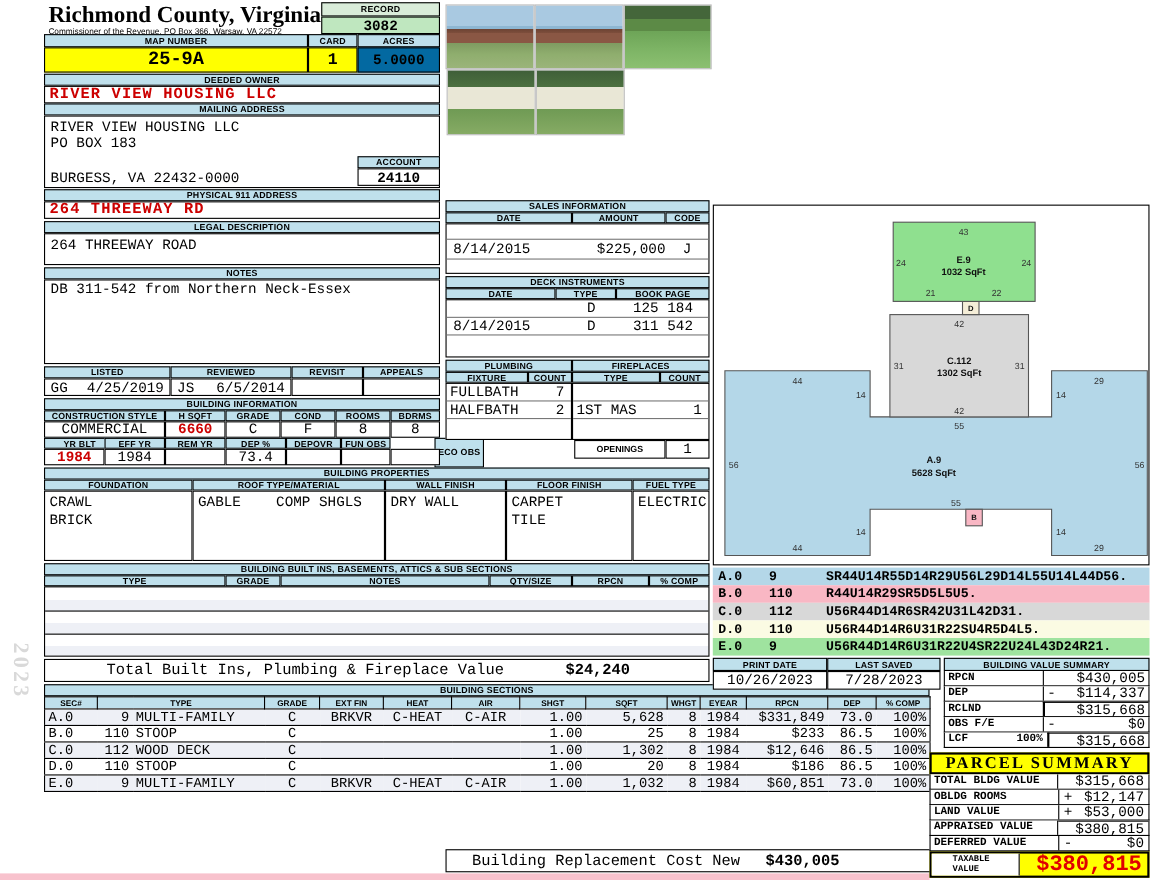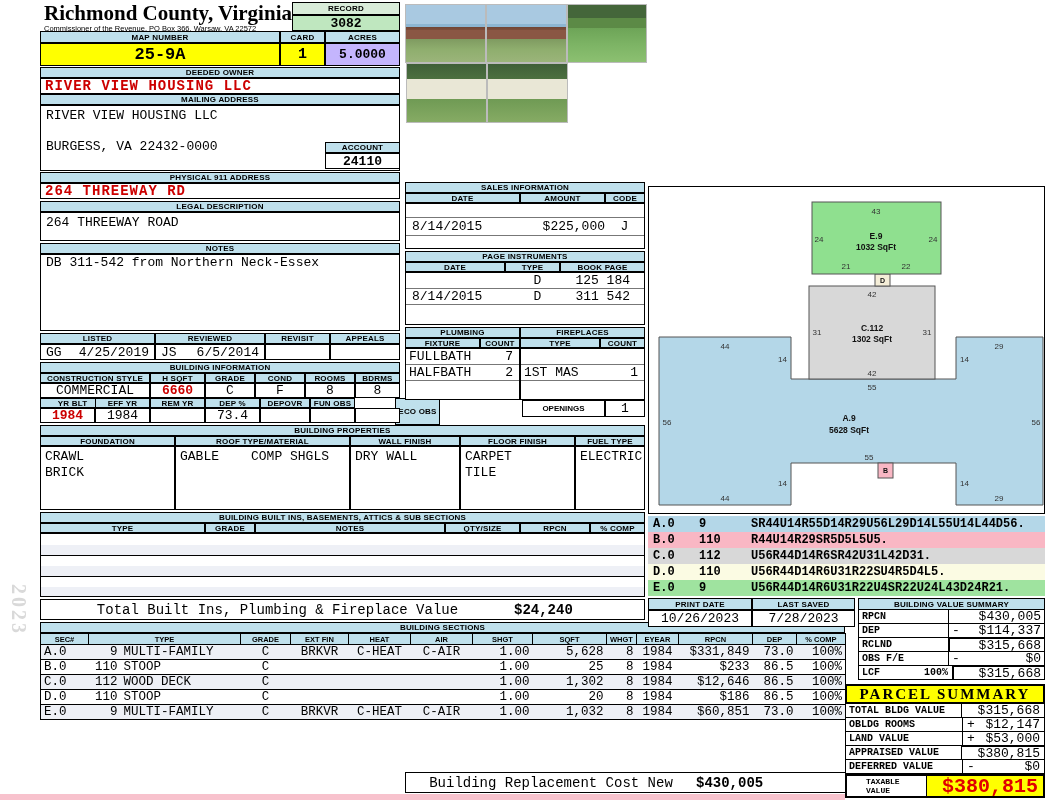--- a/index.html
+++ b/index.html
@@ -50,27 +50,28 @@
   <div class="abs" style="left:44px;top:1px;width:252px;height:24px;font:bold 21px 'Liberation Serif',serif;">Richmond County, Virginia</div>
   <div class="abs" style="left:44px;top:24px;width:252px;height:10px;font:7.5px 'Liberation Sans',sans-serif;">Commissioner of the Revenue, PO Box 366, Warsaw, VA 22572</div>
   <div class="abs sh" style="left:292px;top:2px;width:108px;height:13px;background:#d9ecd9;">RECORD</div>
   <div class="abs ctr m b" style="left:292px;top:15px;width:108px;height:16px;background:#bfe7bf;border:1px solid #000;">3082</div>
 
   <div class="abs sh" style="left:40px;top:31px;width:240px;height:12px;">MAP NUMBER</div>
   <div class="abs sh" style="left:280px;top:31px;width:45px;height:12px;">CARD</div>
   <div class="abs sh" style="left:325px;top:31px;width:75px;height:12px;">ACRES</div>
   <div class="abs ctr b" style="left:40px;top:43px;width:240px;height:23px;background:#ffff00;border:1px solid #000;font:bold 17px 'Liberation Mono',monospace;">25-9A</div>
   <div class="abs ctr b" style="left:280px;top:43px;width:45px;height:23px;background:#ffff00;border:1px solid #000;font:bold 15px 'Liberation Mono',monospace;">1</div>
-  <div class="abs ctr m b" style="left:325px;top:43px;width:75px;height:23px;background:#c4b5fd;border:1px solid #000;">5.0000</div>
+  <div class="abs ctr m b" style="left:325px;top:43px;width:75px;height:23px;background:#0369a1;border:1px solid #000;">5.0000</div>
 
   <div class="abs sh" style="left:40px;top:67px;width:360px;height:11px;">DEEDED OWNER</div>
   <div class="abs bx lft red" style="left:40px;top:78px;width:360px;height:16px;font:bold 14px 'Liberation Mono',monospace;padding-left:4px;letter-spacing:1px;">RIVER VIEW HOUSING LLC</div>
   <div class="abs sh" style="left:40px;top:94px;width:360px;height:11px;">MAILING ADDRESS</div>
   <div class="abs bx" style="left:40px;top:105px;width:360px;height:66px;">
     <div class="m" style="padding:2px 0 0 5px;">RIVER VIEW HOUSING LLC</div>
+    <div class="m" style="padding-left:5px;">PO BOX 183</div>
     <div class="m" style="padding:16px 0 0 5px;">BURGESS, VA 22432-0000</div>
   </div>
   <div class="abs sh" style="left:325px;top:142px;width:75px;height:11px;">ACCOUNT</div>
   <div class="abs bx ctr m b" style="left:325px;top:153px;width:75px;height:16px;">24110</div>
 
   <div class="abs sh" style="left:40px;top:172px;width:360px;height:11px;">PHYSICAL 911 ADDRESS</div>
   <div class="abs bx lft red" style="left:40px;top:183px;width:360px;height:16px;font:bold 14px 'Liberation Mono',monospace;padding-left:4px;letter-spacing:1px;">264 THREEWAY RD</div>
   <div class="abs sh" style="left:40px;top:201px;width:360px;height:11px;">LEGAL DESCRIPTION</div>
   <div class="abs bx" style="left:40px;top:212px;width:360px;height:29px;">
     <div class="m" style="padding:2px 0 0 5px;">264 THREEWAY ROAD</div>
@@ -135,21 +136,21 @@
   <div class="abs sh" style="left:605px;top:193px;width:40px;height:10px;">CODE</div>
   <div class="abs bx" style="left:405px;top:203px;width:240px;height:46px;">
     <div style="height:13px;border-bottom:1px solid #777;"></div>
     <div style="display:flex;height:17px;align-items:center;border-bottom:1px solid #777;">
       <span class="m" style="width:113px;padding-left:6px;">8/14/2015</span>
       <span class="m" style="width:80px;text-align:right;">$225,000</span>
       <span class="m" style="flex:1;text-align:center;">J</span>
     </div>
   </div>
 
-  <div class="abs sh" style="left:405px;top:251px;width:240px;height:11px;">PAGE INSTRUMENTS</div>
+  <div class="abs sh" style="left:405px;top:251px;width:240px;height:11px;">DECK INSTRUMENTS</div>
   <div class="abs sh" style="left:405px;top:262px;width:100px;height:10px;">DATE</div>
   <div class="abs sh" style="left:505px;top:262px;width:55px;height:10px;">TYPE</div>
   <div class="abs sh" style="left:560px;top:262px;width:85px;height:10px;">BOOK PAGE</div>
   <div class="abs bx" style="left:405px;top:272px;width:240px;height:53px;">
     <div style="display:flex;height:15px;align-items:center;border-bottom:1px solid #777;">
       <span class="m" style="width:98px;padding-left:6px;"></span>
       <span class="m" style="width:55px;text-align:center;">D</span>
       <span class="m" style="flex:1;text-align:right;padding-right:14px;">125 184</span>
     </div>
     <div style="display:flex;height:15px;align-items:center;border-bottom:1px solid #777;">

